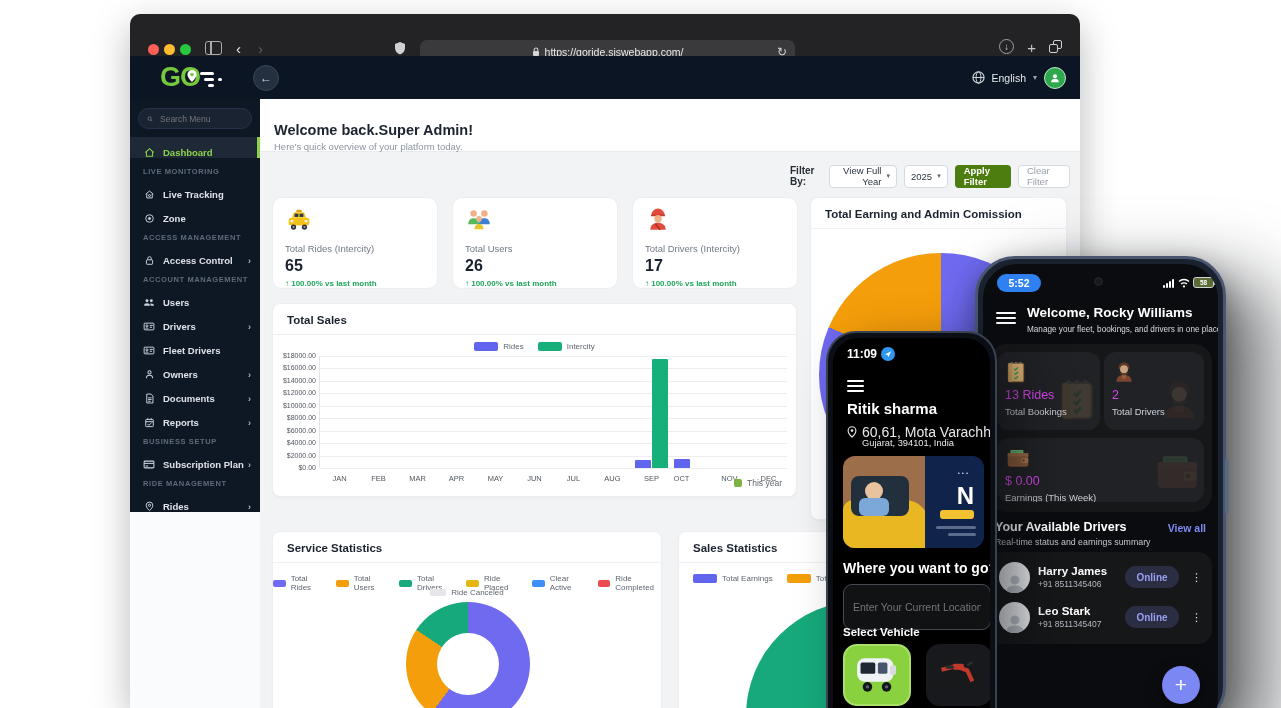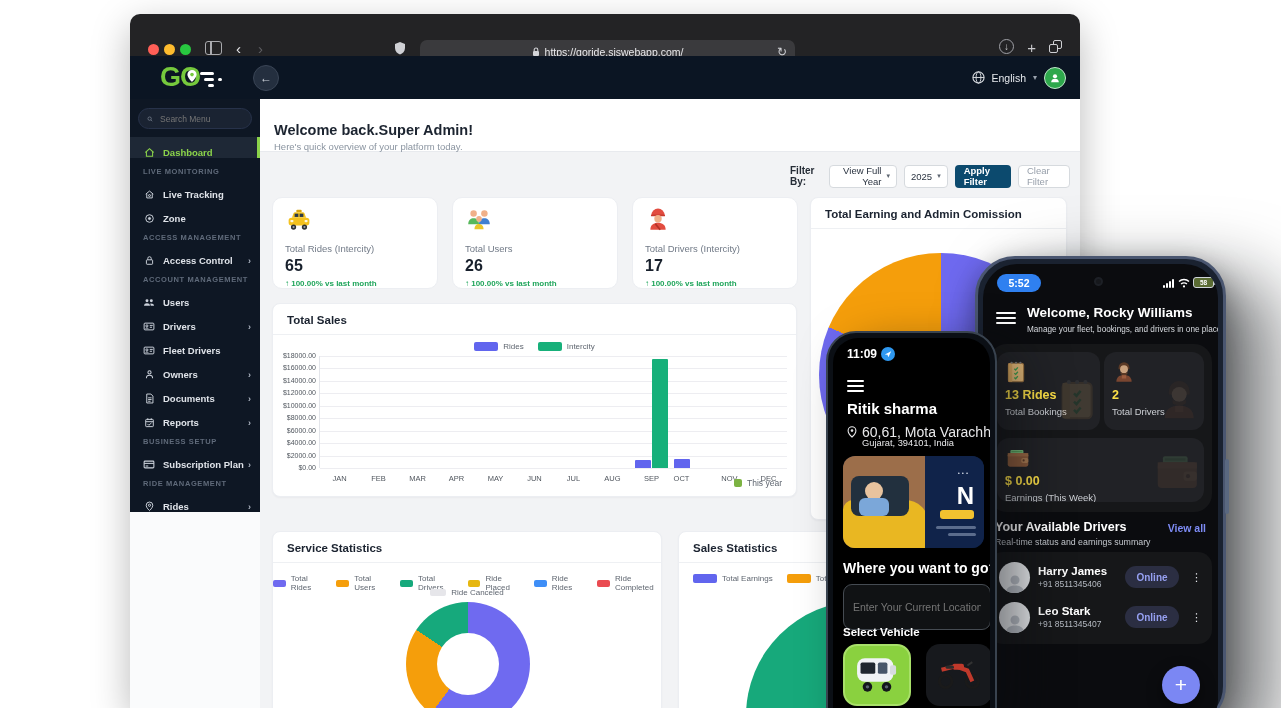--- a/index.html
+++ b/index.html
@@ -44,21 +44,21 @@
 
   
   .contentbg{left:260px;top:99px;width:820px;height:609px;background:#f2f3f5;}
   .welcome{left:260px;top:99px;width:820px;height:53px;background:#fff;border-bottom:1px solid #e8eaee;}
   .welcome h1{margin:23px 0 0 14px;font-size:14.5px;color:#1c2430;}
   .welcome p{margin:3px 0 0 14px;font-size:9.5px;color:#8a94a0;}
   .filterbar{left:790px;top:164px;width:280px;height:24px;display:flex;align-items:center;gap:7px;justify-content:flex-end;}
   .filterbar .flabel{font-size:10px;color:#252c36;font-weight:600;}
   .fselect{height:23px;background:#fff;border:1px solid #d6dade;border-radius:4px;font-size:9.5px;color:#2a3340;
            display:flex;align-items:center;justify-content:space-between;padding:0 6px;gap:5px;text-align:right;}
-  .btn-dark{height:23px;background:#0c4a6e;color:#fff;font-size:9.5px;border-radius:4px;display:flex;align-items:center;padding:0 9px;font-weight:600;}
+  .btn-dark{height:23px;background:#4d7c0f;color:#fff;font-size:9.5px;border-radius:4px;display:flex;align-items:center;padding:0 9px;font-weight:600;}
   .btn-light{height:23px;background:#fff;color:#98a0ab;font-size:9.5px;border:1px solid #d6dade;border-radius:4px;display:flex;align-items:center;padding:0 8px;}
 
   .card{background:#fff;border:1px solid #eceef2;border-radius:8px;box-shadow:0 1px 2px rgba(20,30,50,.04);}
   .card .ctitle{font-size:11.5px;font-weight:700;color:#1b2330;padding:10px 6px 8px 14px;border-bottom:1px solid #eef0f3;}
 
   .statcard{position:absolute;top:197px;height:92px;width:166px;background:#fff;border:1px solid #eceef2;border-radius:10px;padding:10px 12px;}
   .statcard .slabel{font-size:9.5px;color:#717a87;margin-top:7px;}
   .statcard .sval{font-size:16px;font-weight:800;color:#18202c;margin-top:3px;}
   .statcard .sdelta{font-size:8px;color:#1fa55b;margin-top:4px;font-weight:600;}
 
@@ -93,21 +93,21 @@
   .hamb{display:flex;flex-direction:column;gap:3px;}
   .hamb span{display:block;height:2px;border-radius:2px;background:#fff;}
   .status-pill{position:absolute;background:#2f80f0;color:#fff;font-weight:700;border-radius:10px;display:flex;align-items:center;justify-content:center;}
   .cam-hole{position:absolute;width:9px;height:9px;background:#16181c;border-radius:50%;border:2px solid #1d2026;}
   .sigbars{display:flex;align-items:flex-end;gap:1px;}
   .sigbars i{display:block;width:2px;background:#fff;border-radius:1px;}
   .battery{position:relative;width:21px;height:11px;border:1px solid #cfd4da;border-radius:3px;display:flex;align-items:center;justify-content:center;}
   .battery:after{content:"";position:absolute;right:-3px;top:3px;width:2px;height:4px;background:#cfd4da;border-radius:1px;}
   .battery b{font-size:6.5px;color:#fff;font-weight:700;}
   .pcard{position:absolute;background:#212226;border-radius:12px;padding:8px;overflow:hidden;}
-  .pcard .pval{font-size:12.5px;font-weight:700;color:#fde047;}
+  .pcard .pval{font-size:12.5px;font-weight:400;color:#d946ef;}
   .pcard .plab{font-size:9.5px;color:#cdd0d5;margin-top:4px;}
   .pcard .ghost{position:absolute;right:2px;bottom:0;opacity:.16;transform:scale(1.9);transform-origin:bottom right;}
   .driver-row{display:flex;align-items:center;gap:8px;height:40px;padding:0 4px;}
   .dr-avatar{width:31px;height:31px;border-radius:50%;background:#e9ebee;display:flex;align-items:flex-end;justify-content:center;overflow:hidden;}
   .dr-name{font-size:11.5px;color:#fff;font-weight:700;}
   .dr-phone{font-size:8.5px;color:#b7bcc4;margin-top:2px;}
   .pill-online{margin-left:auto;width:54px;height:22px;border-radius:12px;background:#2b2e42;color:#96a0f2;
                font-size:10px;display:flex;align-items:center;justify-content:center;font-weight:600;}
   .kebab{color:#e8eaee;font-size:11px;margin-left:4px;letter-spacing:0;}
   .fab{position:absolute;width:38px;height:38px;border-radius:50%;background:#7b87f3;color:#fff;font-size:21px;
@@ -425,21 +425,21 @@
         <span class="leg-item">
           <span class="leg-sw sm" style="background: rgb(22, 169, 124);"></span>
           <span>Total Drivers</span>
         </span>
         <span class="leg-item">
           <span class="leg-sw sm" style="background: rgb(230, 183, 16);"></span>
           <span>Ride Placed</span>
         </span>
         <span class="leg-item">
           <span class="leg-sw sm" style="background: rgb(62, 142, 247);"></span>
-          <span>Ride Rides</span>
+          <span>Clear Active</span>
         </span>
         <span class="leg-item">
           <span class="leg-sw sm" style="background: rgb(234, 75, 81);"></span>
           <span>Ride Completed</span>
         </span>
       </div>
     <div class="legend-row" style="top:56px" id="svc-legend-2">
         <span class="leg-item">
           <span class="leg-sw sm" style="background: rgb(230, 230, 234);"></span>
           <span>Ride Canceled</span>

